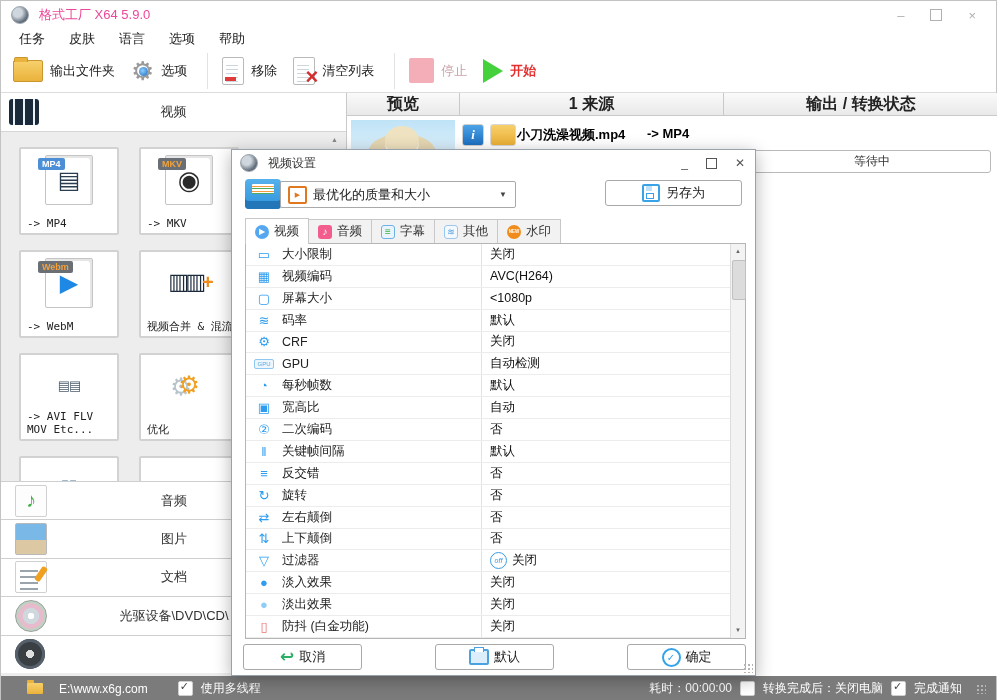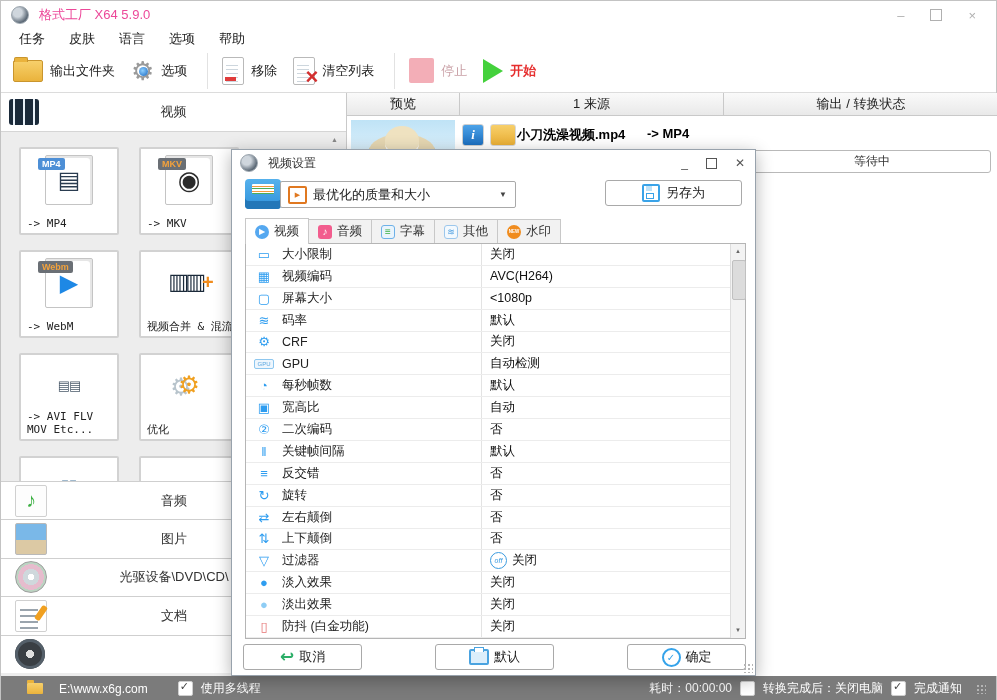--- a/index.html
+++ b/index.html
@@ -68,21 +68,21 @@
   .ci-pic{background:linear-gradient(#7ab8e8 0 55%,#dcc9a4 55% 100%);border:1px solid #b9b9b9;}
   .ci-doc{background:#fff;border:1px solid #d0d0d0;background-image:repeating-linear-gradient(#fff 0 4px,#9aa4ad 4px 6px);background-size:18px 24px;background-position:4px 4px;background-repeat:no-repeat;position:relative;}
   .ci-doc::after{content:"";position:absolute;right:2px;top:4px;width:6px;height:16px;background:#f0a020;transform:rotate(35deg);border-radius:2px;}
   .ci-disc{border-radius:50%;background:radial-gradient(circle,#ffffff 0 14%,#cfd8dc 15% 38%,#e6bccd 39% 60%,#bcd4c2 61% 75%,#aab7bd 76% 100%);border:1px solid #9e9e9e;}
   .ci-tools{border-radius:50%;background:radial-gradient(circle,#e0e0e0 0 18%,#3a3f44 19% 100%);box-shadow:inset 0 0 0 3px #55606a;}
   .cat-label{position:absolute;left:0;width:100%;text-align:center;font-size:13px;color:#333;}
   
   .right-panel{position:absolute;left:346px;top:92px;width:651px;height:583px;background:#fff;}
   .cols{display:flex;height:23px;}
   .col{box-sizing:border-box;border-right:1px solid #c9c9c9;border-bottom:1px solid #c9c9c9;background:linear-gradient(#fafafa,#e9e9e9);
-       font-weight:normal;font-size:13px;display:flex;align-items:center;justify-content:center;color:#222;}
+       font-weight:bold;font-size:16px;display:flex;align-items:center;justify-content:center;color:#222;}
   .col:nth-child(1){width:113px;}
   .col:nth-child(2){width:264px;}
   .col:nth-child(3){width:274px;border-right:none;}
   .thumb{position:absolute;left:4px;top:27px;width:104px;height:54px;background:linear-gradient(#bfe3f6,#eef8ff);overflow:hidden;}
   .thumb::before{content:"";position:absolute;left:18px;top:14px;width:66px;height:34px;border-radius:50%;background:#e6d7b2;box-shadow:inset 0 -6px 0 #d8c69c;}
   .thumb::after{content:"";position:absolute;left:34px;top:6px;width:34px;height:26px;border-radius:50% 50% 40% 40%;background:#efe2c0;border-bottom:3px solid #fff;}
   .info-ic{position:absolute;left:115px;top:31px;width:20px;height:20px;background:linear-gradient(#4da3e8,#1c6fc0);border-radius:3px;color:#fff;
            font-family:"Liberation Serif",serif;font-style:italic;font-weight:bold;text-align:center;line-height:20px;font-size:13px;border:1px solid #d0d0d0;cursor:pointer;}
   .folder2{position:absolute;left:143px;top:31px;width:24px;height:20px;background:linear-gradient(#f7cf6a,#eaaf35);border:1px solid #d8d8d8;border-radius:3px;cursor:pointer;}
   .task-name{position:absolute;left:170px;top:33px;width:170px;font-weight:bold;font-size:13px;color:#000;}
@@ -268,26 +268,26 @@
     <div class="cats" id="cats">
         <div class="cat-row">
     <span class="cat-icon ci-audio">♪</span>
     <span class="cat-label">音频</span>
   </div>
         <div class="cat-row">
     <span class="cat-icon ci-pic"></span>
     <span class="cat-label">图片</span>
   </div>
         <div class="cat-row">
+    <span class="cat-icon ci-doc"></span>
+    <span class="cat-label">文档</span>
+  </div>
+        <div class="cat-row">
     <span class="cat-icon ci-disc"></span>
     <span class="cat-label">光驱设备\DVD\CD\</span>
-  </div>
-        <div class="cat-row">
-    <span class="cat-icon ci-doc"></span>
-    <span class="cat-label">文档</span>
   </div>
         <div class="cat-row">
     <span class="cat-icon ci-tools"></span>
   </div>
       </div>
   </div>
 
   <div class="right-panel">
     <div class="cols" id="cols">
         <div class="col">预览</div>

